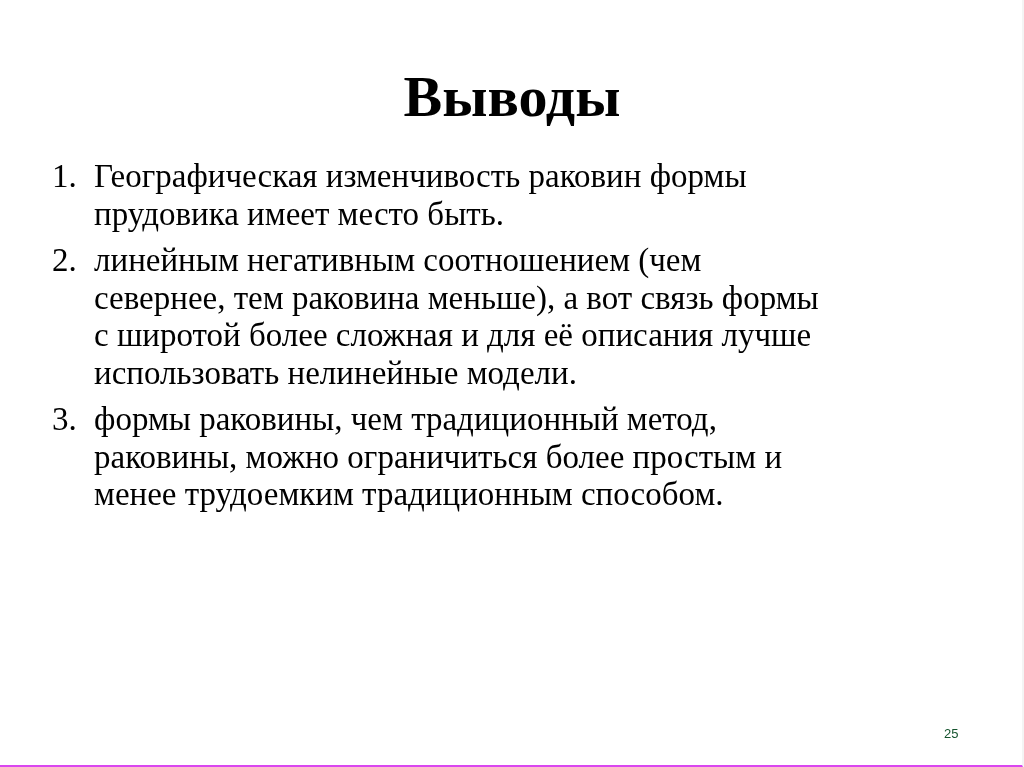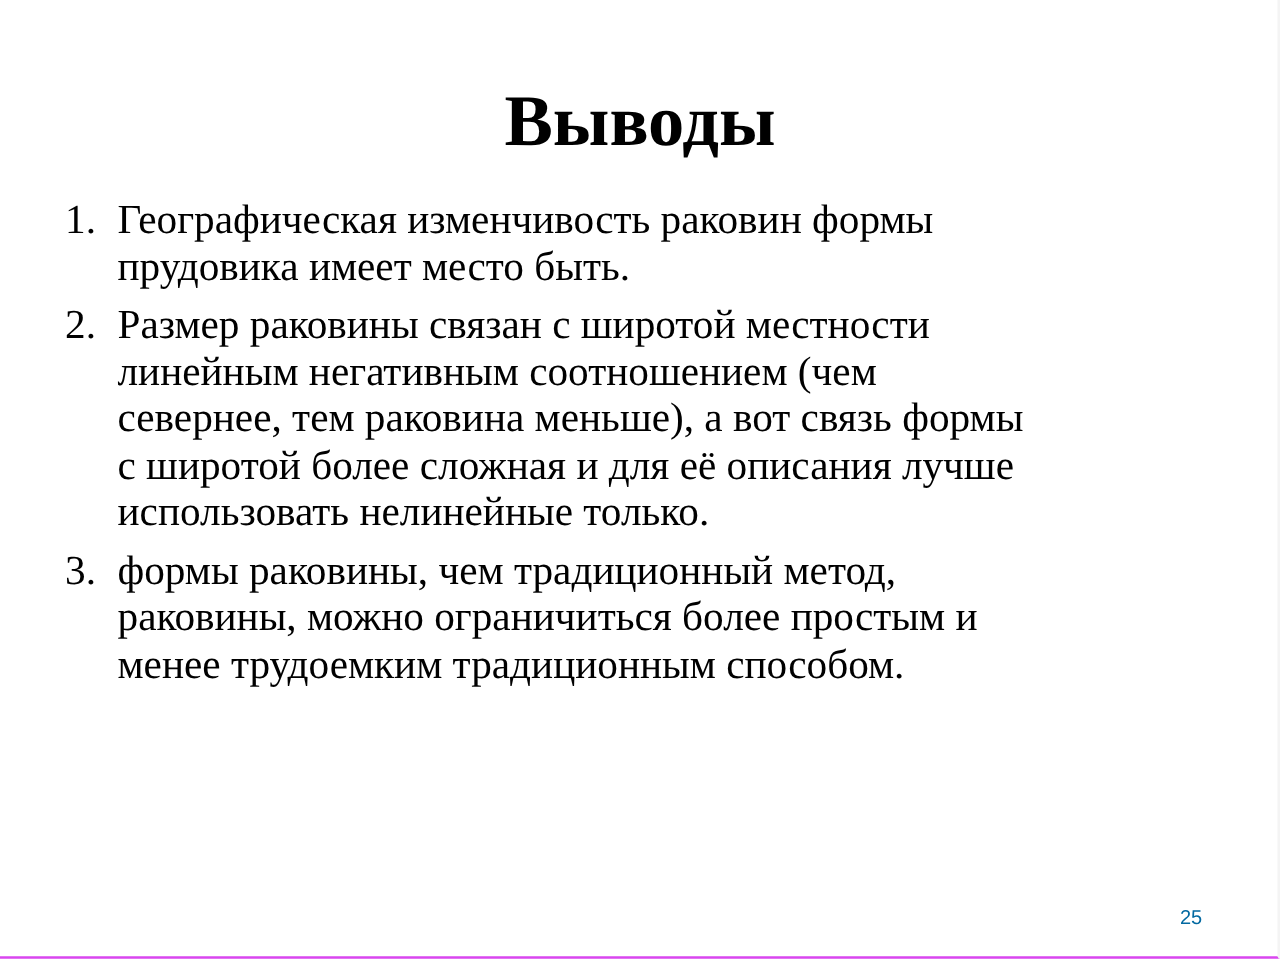--- a/index.html
+++ b/index.html
@@ -57,43 +57,42 @@
     }
     .line {
       display: block;
       white-space: nowrap;
     }
     .page-num {
       position: absolute;
       left: 944px;
       top: 726px;
       font-family: "Liberation Sans", "DejaVu Sans", sans-serif;
-      font-size: 16px;
-      color: #0369a1;
+      font-size: 13px;
+      color: #14532d;
     }
   </style>
 </head>
 <body>
 
 <div class="slide">
   <div class="title">Выводы</div>
 
   <ol class="list">
     <li class="item">
       <span class="num">1.</span>
       <span class="line"> Географическая изменчивость раковин формы</span>
       <span class="line">прудовика имеет место быть.</span>
     </li>
     <li class="item">
       <span class="num">2.</span>
-      <span class="line"> Размер раковины связан с широтой местности</span>
       <span class="line">линейным негативным соотношением (чем</span>
       <span class="line">севернее, тем раковина меньше), а вот связь формы</span>
       <span class="line">с широтой более сложная и для её описания лучше</span>
-      <span class="line">использовать нелинейные только.</span>
+      <span class="line">использовать нелинейные модели.</span>
     </li>
     <li class="item">
       <span class="num">3.</span>
       <span class="line">формы раковины, чем традиционный метод,</span>
       <span class="line">раковины, можно ограничиться более простым и</span>
       <span class="line">менее трудоемким традиционным способом.</span>
     </li>
   </ol>
 
   <div class="page-num">25</div>

